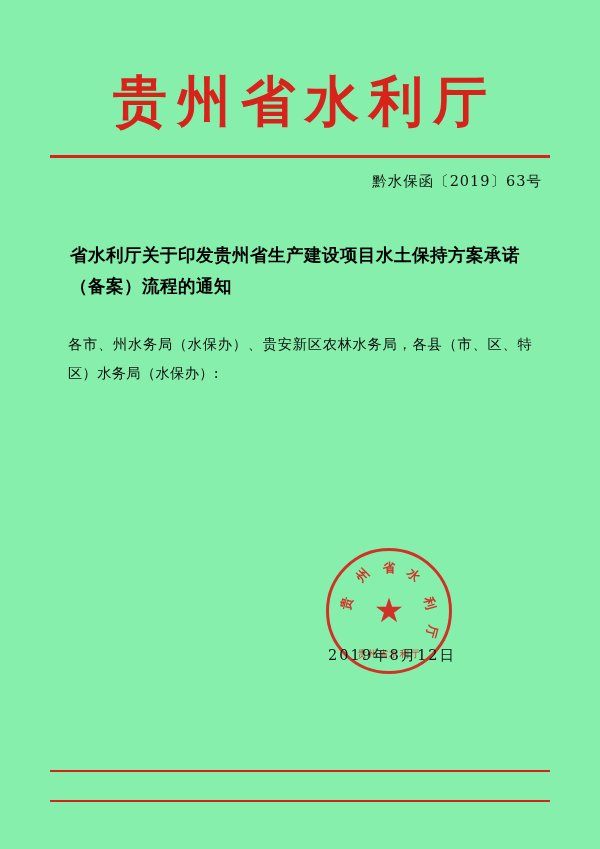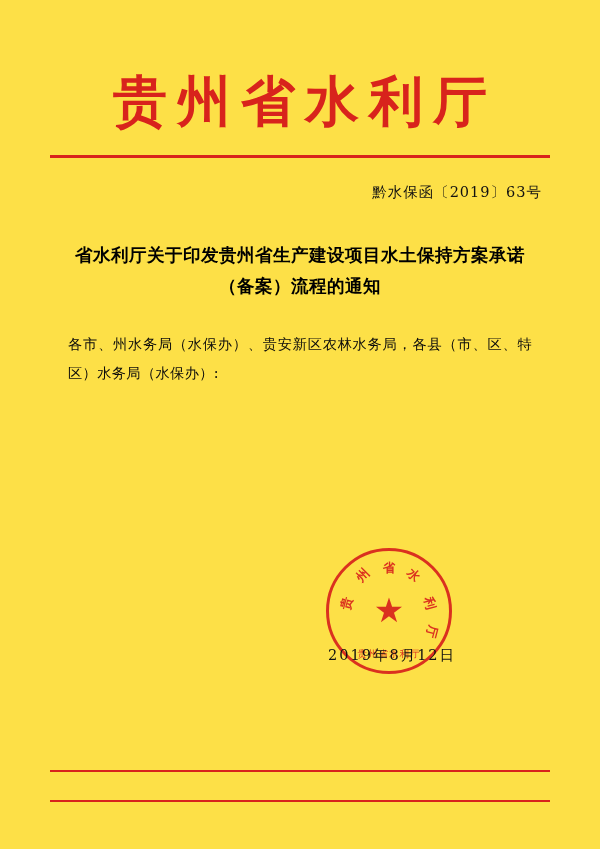--- a/index.html
+++ b/index.html
@@ -10,21 +10,21 @@
     width: 600px;
     height: 849px;
     background: #ffffff;
     font-family: "DejaVu Sans", sans-serif;
     overflow: hidden;
   }
   .page {
     position: relative;
     width: 600px;
     height: 849px;
-    background: #fde047;
+    background: #86efac;
     box-sizing: border-box;
   }
   
   .masthead {
     position: absolute;
     left: 0;
     top: 70px;
     width: 600px;
     text-align: center;
   }
@@ -50,29 +50,27 @@
   
   .doc-number {
     position: absolute;
     right: 58px;
     top: 172px;
     font-family: "DejaVu Serif", serif;
     font-size: 14.5px;
     color: #111111;
     letter-spacing: 1px;
     white-space: nowrap;
-    margin-top: 11px;
   }
   
   .doc-title {
     position: absolute;
     left: 70px;
     top: 240px;
     width: 460px;
-    text-align: center;
     font-family: "DejaVu Serif", serif;
     font-weight: bold;
     font-size: 17.5px;
     color: #000000;
     line-height: 1.75;
     letter-spacing: 0.5px;
   }
   
   .body-block {
     position: absolute;

